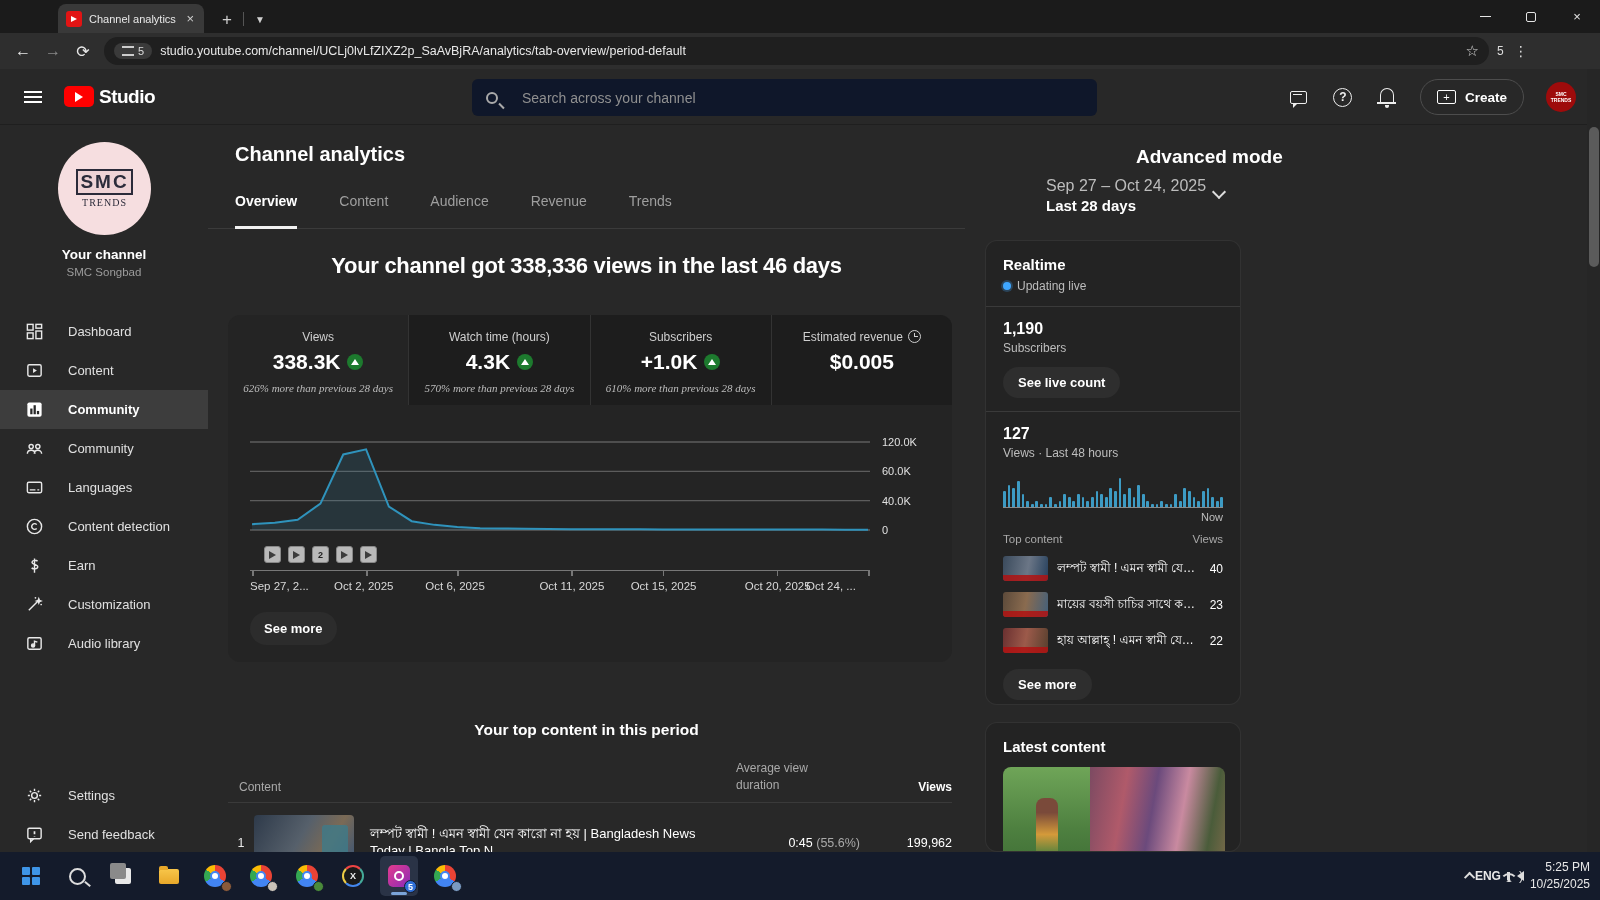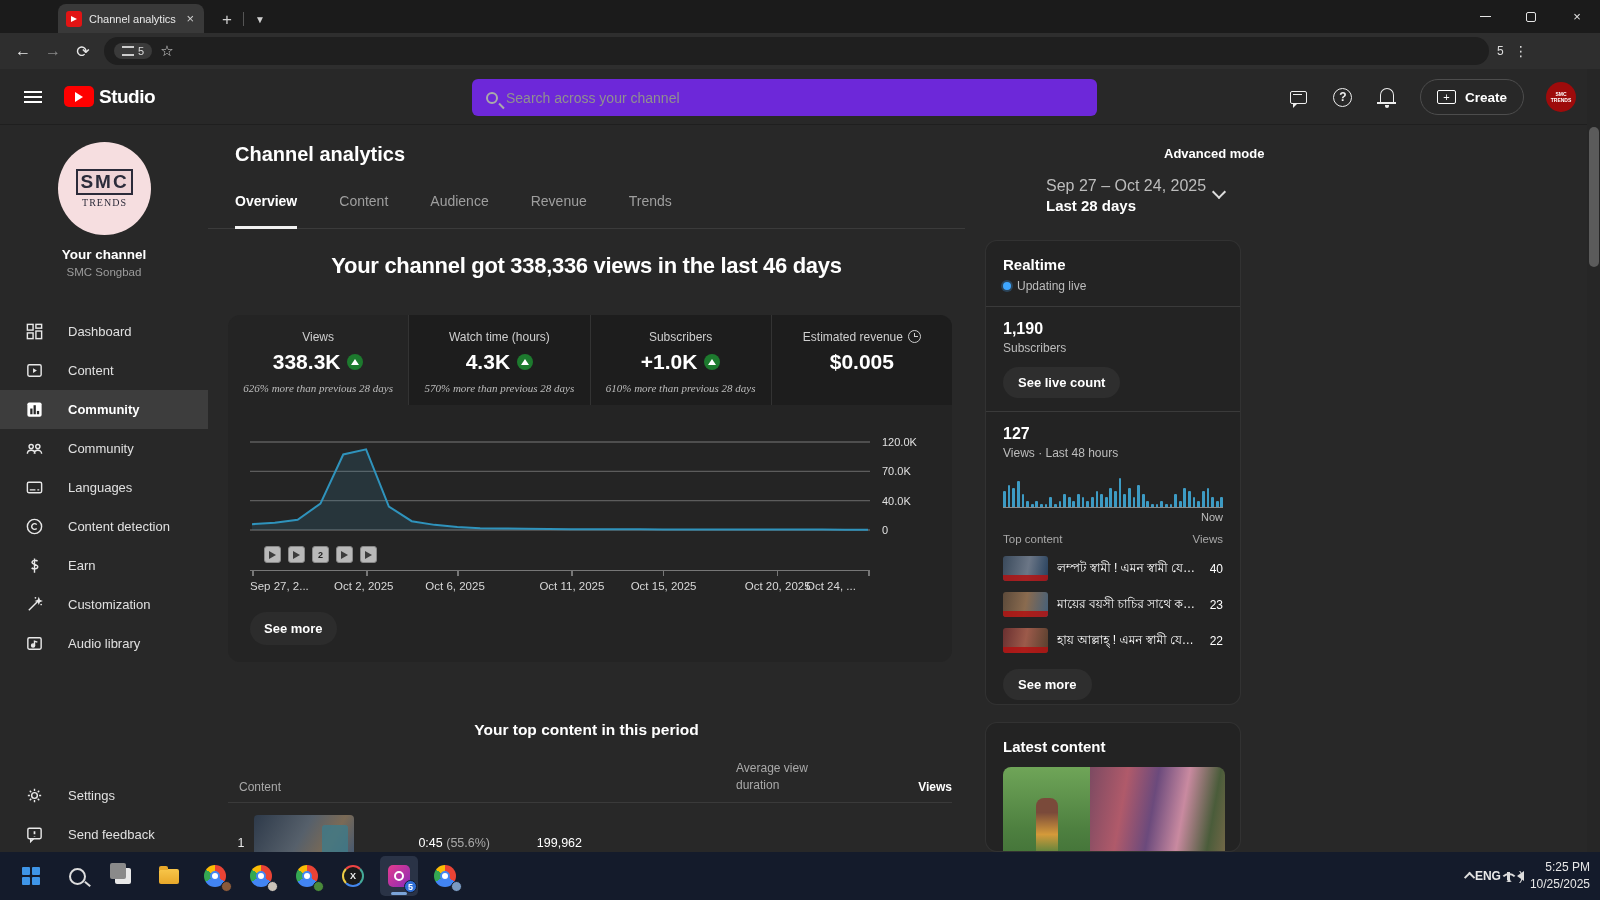--- a/index.html
+++ b/index.html
@@ -35,21 +35,21 @@
   .ext-badge { font-size:12px; color:#ddd; }
   .kebab { font-size:14px; color:#ddd; letter-spacing:0; }
 
   
   #studio-header { position:absolute; top:69px; left:0; width:1600px; height:56px; background:#282828; border-bottom:1px solid #1f1f1f; display:flex; align-items:center; }
   .hamburger { width:18px; height:12px; border-top:2px solid #fff; border-bottom:2px solid #fff; position:relative; margin-left:24px; }
   .hamburger:after { content:""; position:absolute; left:0; top:3px; width:100%; height:2px; background:#fff; }
   .yt-logo { width:30px; height:21px; background:#f00; border-radius:5px; margin-left:22px; display:flex; align-items:center; justify-content:center; }
   .yt-logo:before { content:""; width:0; height:0; border-left:8px solid #fff; border-top:5px solid transparent; border-bottom:5px solid transparent; }
   .brand { font-size:19px; font-weight:bold; letter-spacing:-0.5px; margin-left:5px; }
-  #search-wrap { position:absolute; left:472px; top:10px; width:625px; height:37px; background:#6d28d9; border-radius:6px; display:flex; align-items:center; padding:0 14px; gap:8px; }
+  #search-wrap { position:absolute; left:472px; top:10px; width:625px; height:37px; background:#0f172a; border-radius:6px; display:flex; align-items:center; padding:0 14px; gap:24px; }
   .mag { width:12px; height:12px; border:2px solid #aaa; border-radius:50%; position:relative; flex:0 0 12px; }
   .mag:after { content:""; position:absolute; width:7px; height:2px; background:#aaa; transform:rotate(45deg); left:10px; top:11px; }
   #search-input { background:transparent; border:none; outline:none; color:#eee; font-size:14px; width:100%; font-family:"Liberation Sans",sans-serif; }
   #search-input::placeholder { color:#909090; }
   .hdr-right { position:absolute; right:24px; top:0; height:56px; display:flex; align-items:center; gap:22px; }
   .hdr-ic { width:22px; height:22px; display:flex; align-items:center; justify-content:center; }
   .bubble { width:17px; height:13px; border:1.6px solid #eee; border-radius:2px; position:relative; }
   .bubble:after { content:""; position:absolute; left:2px; bottom:-5px; border-left:4px solid #eee; border-bottom:4px solid transparent; }
   .bubble i { position:absolute; left:2px; top:2px; width:9px; height:1.5px; background:#eee; }
   .qmark { width:19px; height:19px; border:1.6px solid #eee; border-radius:50%; color:#eee; font-size:12px; font-weight:bold; display:flex; align-items:center; justify-content:center; }
@@ -69,21 +69,21 @@
   #ch-label { position:absolute; top:122px; width:208px; text-align:center; font-size:13.5px; font-weight:bold; }
   #ch-name { position:absolute; top:141px; width:208px; text-align:center; font-size:11.5px; color:#9c9c9c; }
   .side-item { position:absolute; left:0; width:208px; height:39px; display:flex; align-items:center; gap:24px; padding-left:24px; color:#e0e0e0; font-size:13px; }
   .side-item.active { background:#3d3d3d; font-weight:bold; color:#fff; }
   .side-ic { width:20px; height:20px; display:flex; align-items:center; justify-content:center; flex:0 0 20px; }
   .side-ic svg { width:19px; height:19px; }
 
   
   #main { position:absolute; top:125px; left:208px; width:1360px; height:727px; background:#282828; }
   #page-title { position:absolute; left:27px; top:18px; font-size:20px; font-weight:bold; }
-  #adv-mode { position:absolute; left:928px; top:21px; font-size:13px; font-weight:bold; color:#fff;margin-left:28px; }
+  #adv-mode { position:absolute; left:928px; top:21px; font-size:19px; font-weight:bold; color:#fff; }
   #tabs { position:absolute; left:27px; top:68px; display:flex; gap:42px; height:36px; }
   .tab-item { font-size:14px; color:#9f9f9f; padding-bottom:26px; position:relative; }
   .tab-item.active { color:#fff; font-weight:bold; }
   .tab-item.active:after { content:""; position:absolute; left:0; bottom:0; width:100%; height:3px; background:#f1f1f1; }
   #tabs-divider { position:absolute; left:0; top:103px; width:757px; height:1px; background:rgba(255,255,255,0.09); }
   #date-box { position:absolute; left:838px; top:52px; width:200px; }
   #date-range { font-size:16px; color:#bdbdbd; }
   #date-period { font-size:15px; font-weight:bold; margin-top:2px; }
   #date-chevron { position:absolute; left:1006px; top:62px; width:10px; height:10px; border-right:2px solid #ddd; border-bottom:2px solid #ddd; transform:rotate(45deg); }
   #headline { position:absolute; left:0; top:128px; width:757px; text-align:center; font-size:22px; font-weight:bold; letter-spacing:-0.3px; }
@@ -223,20 +223,21 @@
 
   <div id="toolbar">
     <div class="nav-ic" style="margin-left:8px">←</div>
     <div class="nav-ic dim">→</div>
     <div class="nav-ic">⟳</div>
     <div id="urlbar">
       <span class="site-chip">
         <span class="tune-ic"></span>
         <span>5</span>
       </span>
+      <span id="url-text">studio.youtube.com/channel/UCLj0lvLfZIXZ2p_SaAvBjRA/analytics/tab-overview/period-default</span>
       <span class="star">☆</span>
     </div>
     <div class="toolbar-right">
       <span class="ext-badge">5</span>
       <span class="kebab">⋮</span>
     </div>
   </div>
 
   <div id="studio-header">
     <div class="hamburger"></div>
@@ -431,21 +432,21 @@
         <div id="chart-svg-wrap"><svg width="620" height="112" viewBox="0 0 620 112">
               <line x1="0" y1="12" x2="620" y2="12" stroke="#5c5c5c" stroke-width="1.3"></line>
               <line x1="0" y1="41.333333333333336" x2="620" y2="41.333333333333336" stroke="#5c5c5c" stroke-width="1.3"></line>
               <line x1="0" y1="70.66666666666667" x2="620" y2="70.66666666666667" stroke="#5c5c5c" stroke-width="1.3"></line>
               <line x1="0" y1="100" x2="620" y2="100" stroke="#5c5c5c" stroke-width="1.3"></line>
               <polygon points="2,94.13333333333334 24.814814814814813,92.66666666666667 47.629629629629626,89.73333333333333 70.44444444444444,73.6 93.25925925925925,24.46666666666667 116.07407407407406,19.333333333333343 138.88888888888889,76.53333333333333 161.7037037037037,91.2 184.5185185185185,94.86666666666666 207.33333333333331,97.06666666666666 230.14814814814812,98.16666666666667 252.96296296296296,98.53333333333333 275.77777777777777,98.82666666666667 298.59259259259255,99.04666666666667 321.4074074074074,99.19333333333333 344.22222222222223,99.26666666666667 367.037037037037,99.34 389.85185185185185,99.34 412.66666666666663,99.41333333333333 435.48148148148147,99.41333333333333 458.29629629629625,99.48666666666666 481.11111111111114,99.48666666666666 503.9259259259259,99.48666666666666 526.7407407407408,99.56 549.5555555555555,99.56 572.3703703703703,99.56 595.1851851851851,99.63333333333334 618,99.63333333333334 618,100 2,100" fill="rgba(56,140,180,0.16)"></polygon>
               <polyline points="2,94.13333333333334 24.814814814814813,92.66666666666667 47.629629629629626,89.73333333333333 70.44444444444444,73.6 93.25925925925925,24.46666666666667 116.07407407407406,19.333333333333343 138.88888888888889,76.53333333333333 161.7037037037037,91.2 184.5185185185185,94.86666666666666 207.33333333333331,97.06666666666666 230.14814814814812,98.16666666666667 252.96296296296296,98.53333333333333 275.77777777777777,98.82666666666667 298.59259259259255,99.04666666666667 321.4074074074074,99.19333333333333 344.22222222222223,99.26666666666667 367.037037037037,99.34 389.85185185185185,99.34 412.66666666666663,99.41333333333333 435.48148148148147,99.41333333333333 458.29629629629625,99.48666666666666 481.11111111111114,99.48666666666666 503.9259259259259,99.48666666666666 526.7407407407408,99.56 549.5555555555555,99.56 572.3703703703703,99.56 595.1851851851851,99.63333333333334 618,99.63333333333334" fill="none" stroke="#2f93bc" stroke-width="2"></polyline>
             </svg></div>
         <div id="chart-ylabels">
             <span class="ylab" style="top: 6px;">120.0K</span>
-            <span class="ylab" style="top: 35.3333px;">70.0K</span>
+            <span class="ylab" style="top: 35.3333px;">60.0K</span>
             <span class="ylab" style="top: 64.6667px;">40.0K</span>
             <span class="ylab" style="top: 94px;">0</span>
           </div>
         <div id="chart-markers">
             <span class="cmark">
               <span class="tri"></span>
             </span>
             <span class="cmark">
               <span class="tri"></span>
             </span>
@@ -480,20 +481,21 @@
 
     <div id="topc-title">Your top content in this period</div>
     <div id="topc-head">
       <span class="col-content">Content</span>
       <span class="col-avd">Average view duration</span>
       <span class="col-views">Views</span>
     </div>
     <div id="topc-row">
       <span class="row-rank">1</span>
       <span class="row-thumb"></span>
+      <span class="row-title">লম্পট স্বামী ! এমন স্বামী যেন কারো না হয় | Bangladesh News Today | Bangla Top N...</span>
       <span class="row-avd"><span>0:45</span> <span class="pct">(55.6%)</span></span>
       <span class="row-views">199,962</span>
     </div>
   </div>
 
   <div class="rcard" id="rt-card">
     <div class="rt-title">Realtime</div>
     <div class="rt-live">
       <span class="live-dot"></span>
       <span>Updating live</span>

